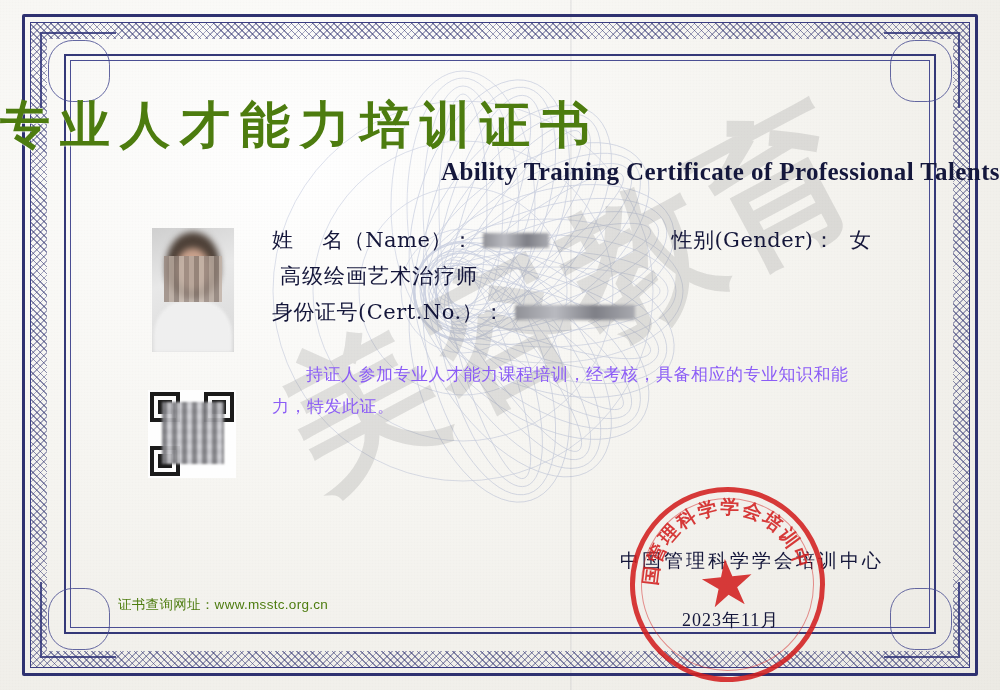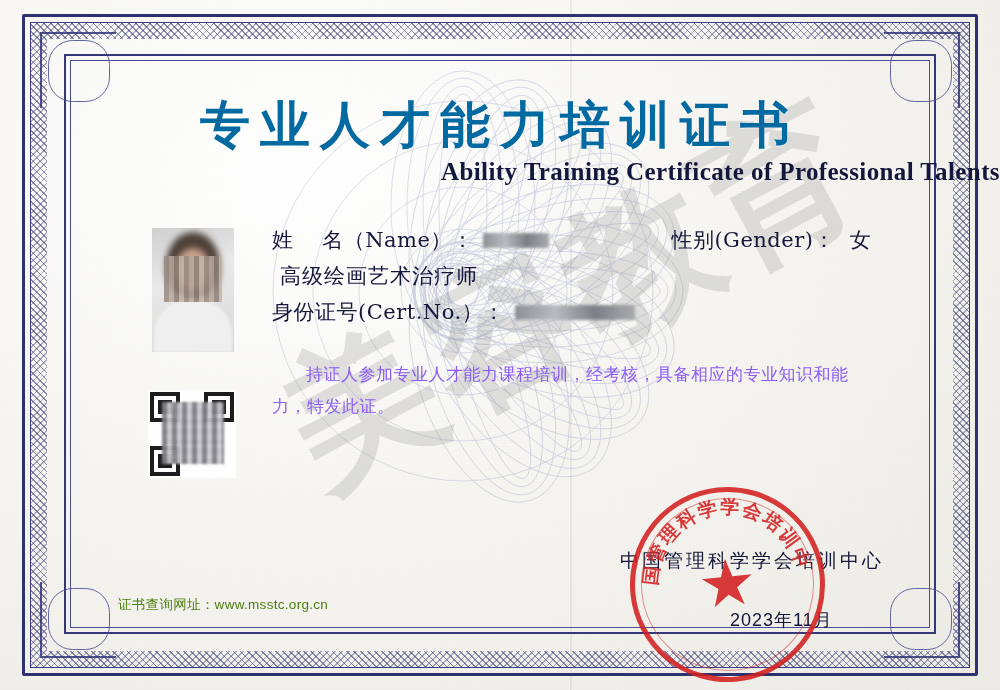--- a/index.html
+++ b/index.html
@@ -132,26 +132,26 @@
     white-space: nowrap;
     pointer-events: none;
     user-select: none;
   }
 
   
   .title-cn {
     position: absolute;
     top: 92px;
     left: 0; right: 0;
-    text-align: center;
+    text-align: left;
     font-family: "DejaVu Serif", serif;
     font-weight: bold;
     font-size: 50px;
     letter-spacing: 10px;
-    color: #0369a1;
+    color: #4d7c0f;
     text-shadow: 0 1px 0 rgba(255,255,255,.6);
   }
   .title-en {
     position: absolute;
     top: 158px;
     left: 0; right: 0;
     text-align: right;
     font-family: "Liberation Serif", serif;
     font-weight: bold;
     font-size: 25px;
@@ -346,23 +346,23 @@
     position: absolute;
     left: 620px;
     top: 548px;
     font-family: "DejaVu Serif", serif;
     font-size: 19px;
     letter-spacing: 3px;
     color: #14163a;
   }
   .issue-date {
     position: absolute;
-    left: 730px;
+    left: 682px;
     top: 608px;
-    font-family: Liberation Sans, sans-serif;
+    font-family: Liberation Serif, serif;
     font-size: 18px;
     letter-spacing: 1px;
     color: #14163a;
   }
   .verify-url {
     position: absolute;
     left: 118px;
     top: 596px;
     font-family: Liberation Sans, sans-serif;
     font-size: 13.5px;

